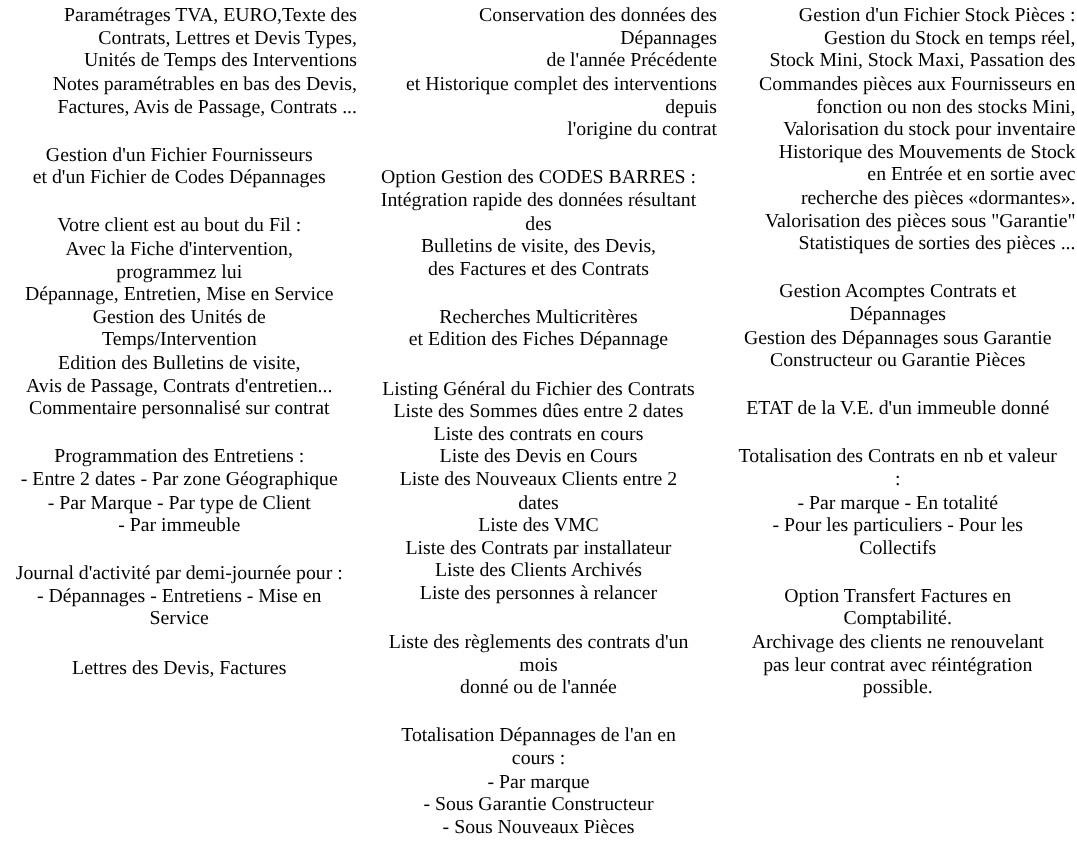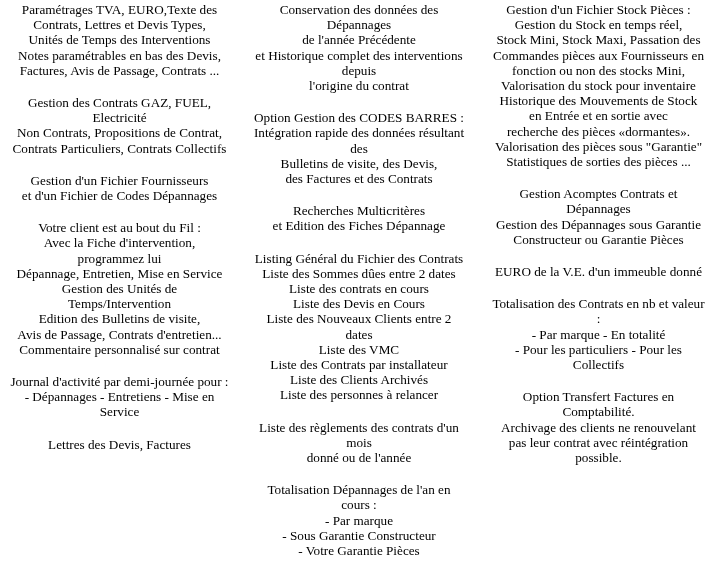--- a/index.html
+++ b/index.html
@@ -24,48 +24,49 @@
     text-align: center;
   }
   .para {
     margin: 17px 1px;
     font-size: 13.2px;
     line-height: 15.2px;
     white-space: pre-line; 
   }
   .column .para:first-child {
     margin-top: 0;
+    text-align: right;
   }
 </style>
 </head>
 <body style="background: rgb(255, 255, 255); color: rgb(0, 0, 0);">
 
 <div class="columns">
 
   <div class="column">
     <p class="para">Paramétrages TVA, EURO,Texte des
 Contrats, Lettres et Devis Types,
 Unités de Temps des Interventions
 Notes paramétrables en bas des Devis,
 Factures, Avis de Passage, Contrats ...</p>
-    <p class="para">Gestion des Contrats GAZ, FUEL,
-Electricité
-Non Contrats, Propositions de Contrat,
-Contrats Particuliers, Contrats Collectifs</p>
     <p class="para">Gestion d'un Fichier Fournisseurs
 et d'un Fichier de Codes Dépannages</p>
     <p class="para">Votre client est au bout du Fil :
 Avec la Fiche d'intervention,
 programmez lui
 Dépannage, Entretien, Mise en Service
 Gestion des Unités de
 Temps/Intervention
 Edition des Bulletins de visite,
 Avis de Passage, Contrats d'entretien...
 Commentaire personnalisé sur contrat</p>
+    <p class="para">Programmation des Entretiens :
+- Entre 2 dates - Par zone Géographique
+- Par Marque - Par type de Client
+- Par immeuble</p>
     <p class="para">Journal d'activité par demi-journée pour :
 - Dépannages - Entretiens - Mise en
 Service</p>
     <p class="para">Lettres des Devis, Factures</p>
   </div>
 
   <div class="column">
     <p class="para">Conservation des données des
 Dépannages
 de l'année Précédente
@@ -89,40 +90,40 @@
 Liste des Contrats par installateur
 Liste des Clients Archivés
 Liste des personnes à relancer</p>
     <p class="para">Liste des règlements des contrats d'un
 mois
 donné ou de l'année</p>
     <p class="para">Totalisation Dépannages de l'an en
 cours :
 - Par marque
 - Sous Garantie Constructeur
-- Votre Garantie Pièces</p>
+- Sous Nouveaux Pièces</p>
   </div>
 
   <div class="column">
     <p class="para">Gestion d'un Fichier Stock Pièces :
 Gestion du Stock en temps réel,
 Stock Mini, Stock Maxi, Passation des
 Commandes pièces aux Fournisseurs en
 fonction ou non des stocks Mini,
 Valorisation du stock pour inventaire
 Historique des Mouvements de Stock
 en Entrée et en sortie avec
 recherche des pièces «dormantes».
 Valorisation des pièces sous "Garantie"
 Statistiques de sorties des pièces ...</p>
     <p class="para">Gestion Acomptes Contrats et
 Dépannages
 Gestion des Dépannages sous Garantie
 Constructeur ou Garantie Pièces</p>
-    <p class="para">EURO de la V.E. d'un immeuble donné</p>
+    <p class="para">ETAT de la V.E. d'un immeuble donné</p>
     <p class="para">Totalisation des Contrats en nb et valeur
 :
 - Par marque - En totalité
 - Pour les particuliers - Pour les
 Collectifs</p>
     <p class="para">Option Transfert Factures en
 Comptabilité.
 Archivage des clients ne renouvelant
 pas leur contrat avec réintégration
 possible.</p>

